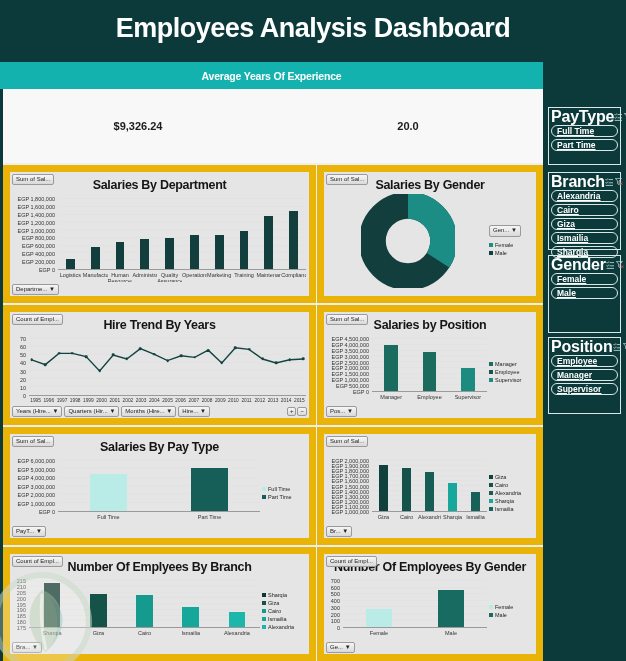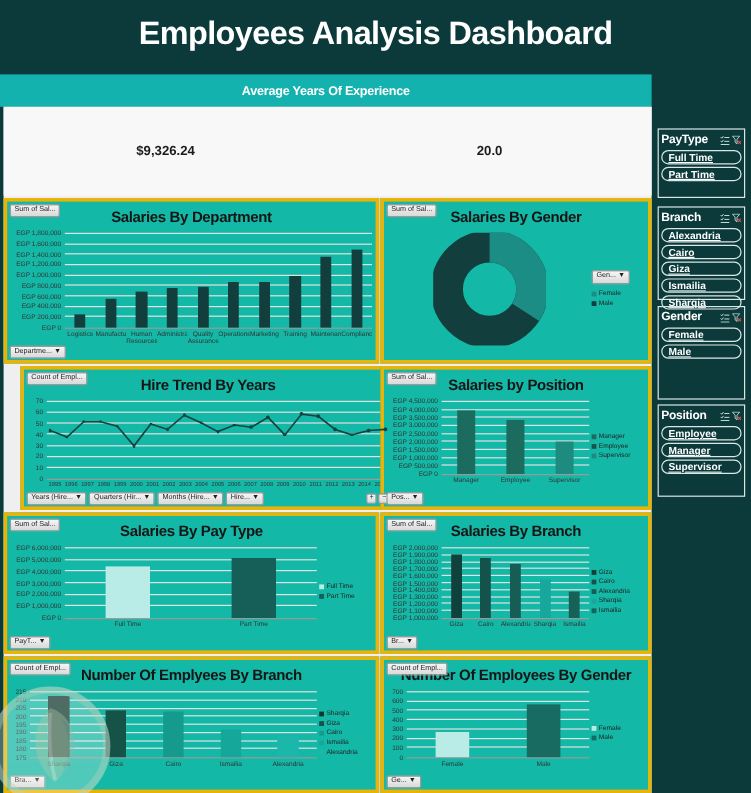--- a/index.html
+++ b/index.html
@@ -14,24 +14,24 @@
        font-size:10.5px;font-weight:bold;letter-spacing:-0.2px;}
   .tab0{background:#0e4445;}
   .tab1{background:#1d7b70;}
   .tab2{background:#14b2af;}
   
   .main-bg{position:absolute;left:3px;top:89px;width:540px;height:572px;background:#efefef;}
   .kpis{position:absolute;left:3px;top:89px;width:540px;height:74px;background:#f8f8f8;display:flex;}
   .kpi-cell{flex:1;display:flex;align-items:center;justify-content:center;color:#1c1c1c;
             font-size:11px;font-weight:600;}
   
-  .panel{position:absolute;background:#14b8a6;border:3px solid #eab308;overflow:hidden;box-sizing:border-box;}
+  .panel{position:absolute;background:#e5e5e5;border:7px solid #eab308;overflow:hidden;box-sizing:border-box;}
   #p-salaries-by-department{left:3px;top:165px;width:313px;height:138px;}
   #p-salaries-by-gender{left:317px;top:165px;width:226px;height:138px;}
-  #p-hire-trend-by-years{left:17px;top:305px;width:313px;height:120px;}
+  #p-hire-trend-by-years{left:3px;top:305px;width:313px;height:120px;}
   #p-salaries-by-position{left:317px;top:305px;width:226px;height:120px;}
   #p-salaries-by-pay-type{left:3px;top:427px;width:313px;height:118px;}
   #p-salaries-by-branch{left:317px;top:427px;width:226px;height:118px;}
   #p-number-of-emplyees-by-branch{left:3px;top:547px;width:313px;height:114px;}
   #p-number-of-employees-by-gender{left:317px;top:547px;width:226px;height:114px;}
   .ctitle{text-align:center;font-weight:bold;font-size:12.5px;color:#151515;margin-top:6px;
           letter-spacing:-0.3px;}
   .pw{position:absolute;left:4px;right:3px;top:27px;bottom:14px;display:flex;}
   .yaxis{position:relative;flex:none;}
   .ytick{position:absolute;right:3px;transform:translateY(50%);font-size:5.5px;color:#333;
@@ -65,21 +65,21 @@
   .legbtn{margin-bottom:3px;align-self:flex-start;}
   
   .sidebar{position:absolute;left:545px;top:89px;width:81px;height:572px;background:#0c3a3b;}
   .slicer{position:absolute;left:3px;width:73px;border:1px solid #d9e7e6;padding:2px 2px 0 2px;
           box-sizing:border-box;}
   .slicer.s0{top:18px;height:58px;}
   .slicer.s1{top:83px;height:78px;}
   .slicer.s2{top:166px;height:78px;}
   .slicer.s3{top:248px;height:77px;}
   .slicer-hd{display:flex;align-items:center;justify-content:space-between;height:13px;margin-bottom:2px;}
-  .slicer-title{color:#fff;font-weight:bold;font-size:10px;letter-spacing:-0.2px;}
+  .slicer-title{color:#fff;font-weight:bold;font-size:16px;letter-spacing:-0.2px;}
   .slicer-icons{display:flex;gap:2px;}
   .slicer-icons svg{display:block;}
   .pill{border:1px solid #d9e7e6;border-radius:7px;height:10px;line-height:10px;margin-bottom:2px;
         color:#fff;font-weight:bold;font-size:8.5px;padding-left:5px;
         text-decoration:underline;white-space:nowrap;overflow:hidden;}
   
   .wm{position:absolute;left:-12px;top:568px;z-index:6;opacity:.55;pointer-events:none;}
 </style>
 </head>
 <body>
@@ -383,21 +383,20 @@
               <span>Part Time</span>
             </div>
           </div>
         </div>
         <div class="abtns">
           <button class="pbtn">PayT... ▼</button>
         </div>
       </div>
       <div class="panel" id="p-salaries-by-branch">
         <button class="pbtn fieldbtn">Sum of Sal...</button>
-        <div class="ctitle">Salaries By Branch</div>
         <div class="pw">
           <div class="yaxis" style="width: 44px; margin-bottom: 12px;">
             <div class="ytick" style="bottom: 0%;">EGP 1,000,000</div>
             <div class="ytick" style="bottom: 10%;">EGP 1,100,000</div>
             <div class="ytick" style="bottom: 20%;">EGP 1,200,000</div>
             <div class="ytick" style="bottom: 30%;">EGP 1,300,000</div>
             <div class="ytick" style="bottom: 40%;">EGP 1,400,000</div>
             <div class="ytick" style="bottom: 50%;">EGP 1,500,000</div>
             <div class="ytick" style="bottom: 60%;">EGP 1,600,000</div>
             <div class="ytick" style="bottom: 70%;">EGP 1,700,000</div>

